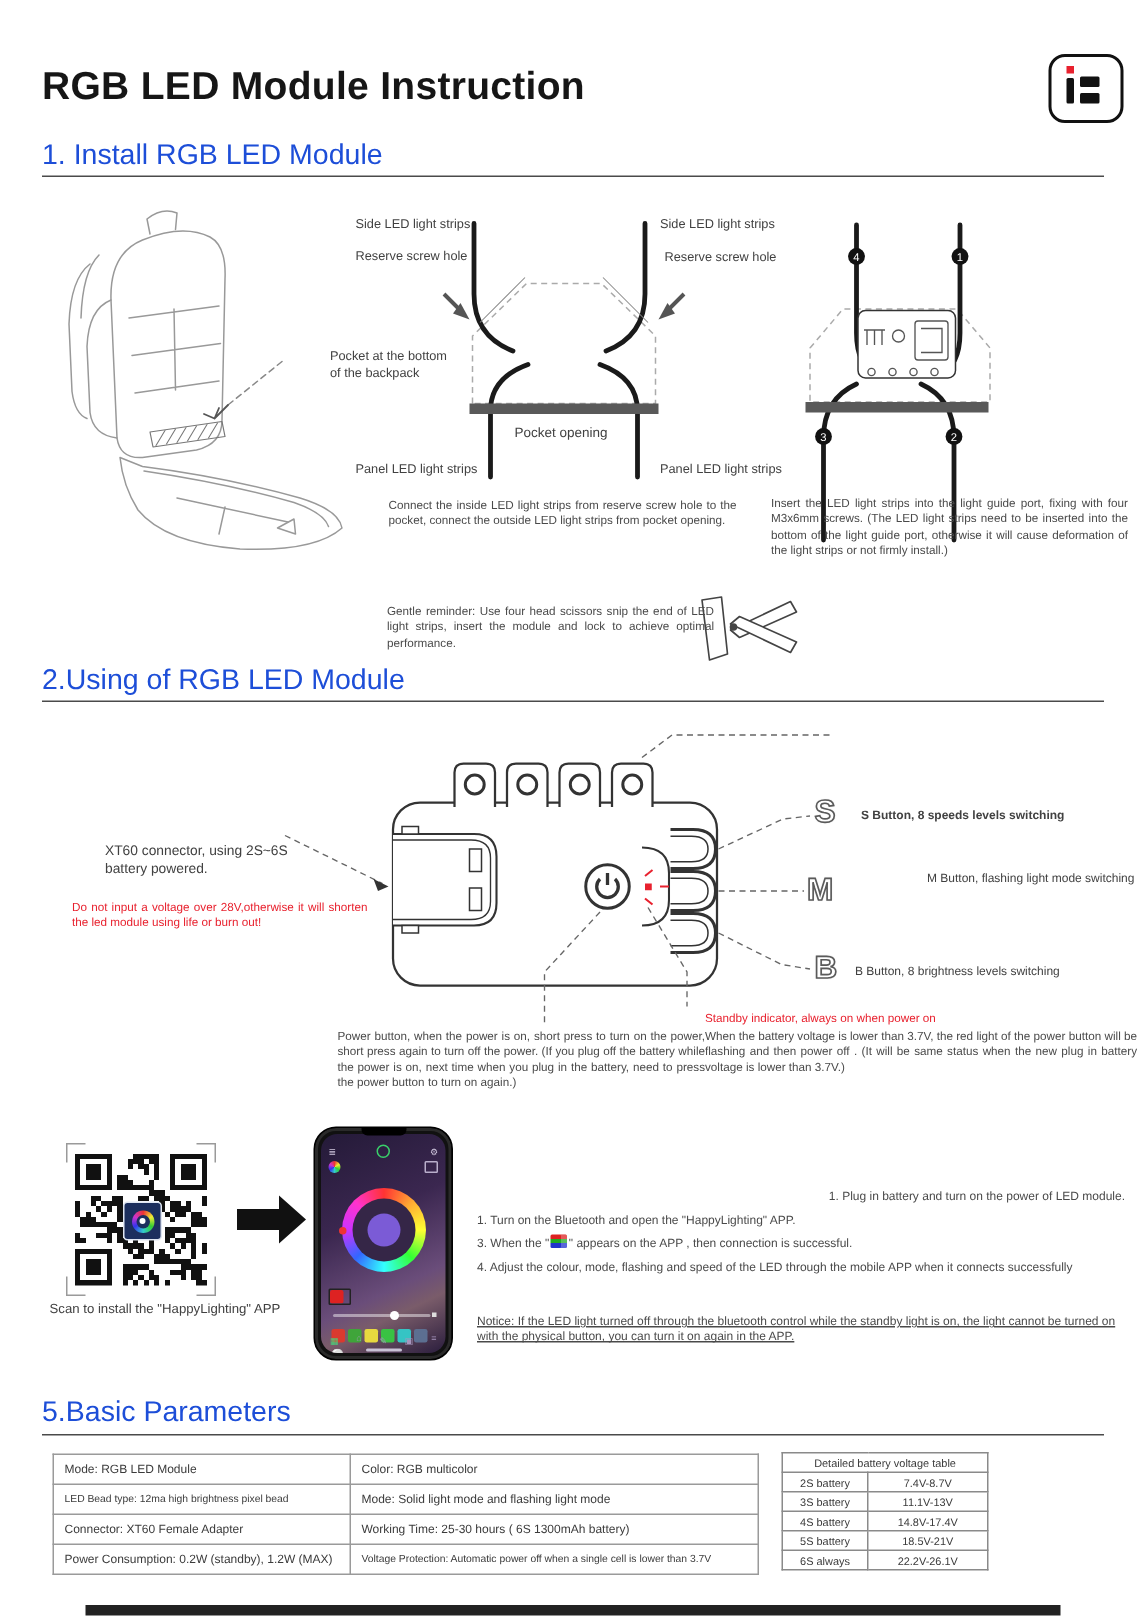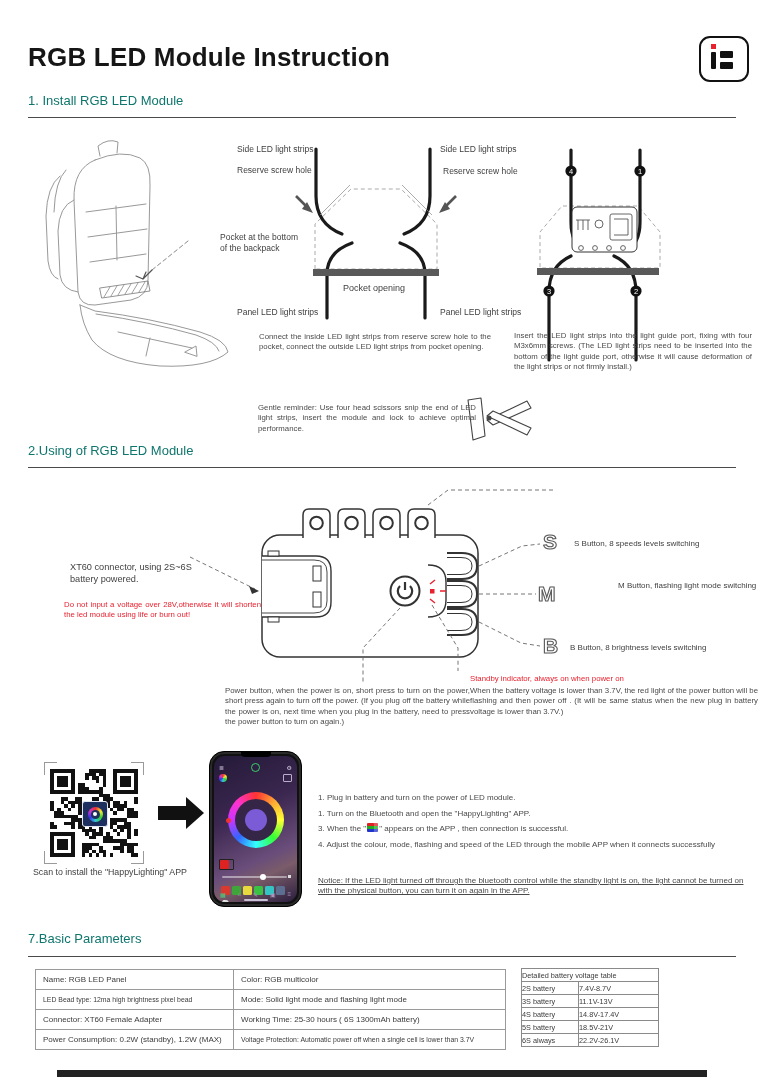--- a/index.html
+++ b/index.html
@@ -1,20 +1,20 @@
 <!DOCTYPE html>
 <html><head>
 <meta charset="utf-8">
 <style>
   html,body{margin:0;padding:0;background:#fff;}
   .page{position:relative;width:764px;height:1080px;background:#fff;overflow:hidden;
         font-family:"Liberation Sans",sans-serif;color:#3d3d3d;}
   .abs{position:absolute;}
   .h1{font-size:26px;font-weight:600;color:#161616;letter-spacing:.2px;}
-  .h2{font-size:13px;font-weight:500;color:#0f766e;}
+  .h2{font-size:19px;font-weight:500;color:#1d4ed8;}
   .rule{position:absolute;left:28px;width:708px;border-top:1.2px solid #4a4a4a;}
   .lbl{position:absolute;font-size:8.5px;color:#414141;line-height:1.25;white-space:pre-line;}
   .cap{position:absolute;font-size:7.8px;color:#4a4a4a;line-height:1.34;text-align:justify;}
   .red{color:#e8212e;}
   .letter{position:absolute;font-size:21px;font-weight:700;color:#fff;
           -webkit-text-stroke:1.1px #5a5a5a;text-shadow:0 0 1px #777;}
   svg.lineart{position:absolute;left:0;top:0;z-index:0;}
   .txt{position:absolute;z-index:2;}
 
   
@@ -72,21 +72,21 @@
   .app-mini-icon{display:inline-block;width:11px;height:9px;vertical-align:-1px;border-radius:1px;margin:0 1px;
      background:linear-gradient(#d22 0 33%,#2a2 33% 66%,#23c 66% 100%);
      box-shadow:inset -4px 0 0 rgba(255,255,255,.25);}
 
   
   .params-table{position:absolute;left:35px;top:969px;width:470px;border-collapse:collapse;table-layout:fixed;z-index:2;}
   .params-table td{border:1px solid #9a9a9a;height:19px;padding:0 7px;font-size:8px;color:#3b3b3b;
                    white-space:nowrap;overflow:hidden;}
   .params-table td.sm{font-size:6.9px;}
   .batt{position:absolute;left:521px;top:968px;width:137px;border-collapse:collapse;table-layout:fixed;z-index:2;}
-  .batt td,.batt th{border:1px solid #8a8a8a;height:12px;font-size:7.3px;font-weight:400;text-align:left;color:#3b3b3b;padding:0;}
+  .batt td,.batt th{border:1px solid #8a8a8a;height:12px;font-size:7.3px;font-weight:400;text-align:center;color:#3b3b3b;padding:0;}
   .footer-bar{position:absolute;left:57px;top:1070px;width:650px;height:7px;background:#222;}
 </style>
 </head>
 <body>
 
 <div class="page">
 
   <svg class="lineart" width="764" height="1080" viewBox="0 0 764 1080">
     <g fill="none" stroke="#999" stroke-width="1" stroke-linejoin="round" stroke-linecap="round">
       <path d="M95,160 Q122,149 140,158 Q151,164 150,186 L148,280 Q148,296 131,300 L95,305 Q80,306 78,292 L74,200 Q73,169 95,160 Z"></path>
@@ -244,28 +244,28 @@
   <div class="lbl txt" style="left:237px;top:307px;">Panel LED light strips</div>
   <div class="lbl txt" style="left:440px;top:307px;">Panel LED light strips</div>
   <div class="cap txt" style="left:259px;top:332px;width:232px;">Connect the inside LED light strips from reserve screw hole to the pocket, connect the outside LED light strips from pocket opening.</div>
   <div class="cap txt" style="left:514px;top:331px;width:238px;">Insert the LED light strips into the light guide port, fixing with four M3x6mm screws. (The LED light strips need to be inserted into the bottom of the light guide port, otherwise it will cause deformation of the light strips or not firmly install.)</div>
   <div class="cap txt" style="left:258px;top:403px;width:218px;">Gentle reminder:  Use four head scissors snip the end of LED light strips, insert the module and lock to achieve optimal performance.</div>
 
   <div class="txt h2 abs" style="left:28px;top:443px;">2.Using of RGB LED Module</div>
   <div class="rule" style="top:467px;"></div>
 
   <div class="letter txt" style="left:543px;top:530px;">S</div>
-  <div class="lbl txt" style="left:574px;top:539px;font-size:8px;">S Button, 8 speeds levels switching</div>
+  <div class="lbl txt" style="left:574px;top:539px;font-size:8px;font-weight:bold;">S Button, 8 speeds levels switching</div>
   <div class="letter txt" style="left:538px;top:582px;">M</div>
   <div class="lbl txt" style="left:570px;top:581px;font-size:8px;padding-left:48px;">M Button, flashing light mode switching</div>
   <div class="letter txt" style="left:543px;top:634px;">B</div>
   <div class="lbl txt" style="left:570px;top:643px;font-size:8px;">B Button, 8 brightness levels switching</div>
 
   <div class="lbl txt" style="left:70px;top:562px;width:142px;font-size:9.2px;">XT60 connector, using 2S~6S battery powered.</div>
-  <div class="cap red txt" style="left:48px;top:600px;width:197px;margin-left:16px;">Do not input a voltage over 28V,otherwise it will shorten the led module using life or burn out!</div>
+  <div class="cap red txt" style="left:48px;top:600px;width:197px;">Do not input a voltage over 28V,otherwise it will shorten the led module using life or burn out!</div>
   <div class="cap txt" style="left:225px;top:686px;width:245px;">Power button, when the power is on, short press to turn on the power, short press again to turn off the power. (If you plug off the battery while the power is on, next time when you plug in the battery, need to press the power button to turn on again.)</div>
   <div class="cap red txt" style="left:470px;top:674px;width:290px;text-align:left;">Standby indicator, always on when power on</div>
   <div class="cap txt" style="left:470px;top:686px;width:288px;">When the battery voltage is lower than 3.7V, the red light of the power button will be flashing and then power off . (It will be same status when the new plug in battery voltage is lower than 3.7V.)</div>
 
   <div class="qr-wrap">
     <div class="br tl"></div>
     <div class="br tr"></div>
     <div class="br bl"></div>
     <div class="br brc"></div>
     <svg id="qrsvg" style="position:absolute;left:6px;top:7px;" width="88" height="88" viewBox="0 0 25 25" shape-rendering="crispEdges">
@@ -510,39 +510,39 @@
         <span>⌂</span>
         <span>✎</span>
         <span>▣</span>
         <span>≡</span>
       </div>
       <div class="homebar"></div>
     </div>
     <div class="notch"></div>
   </div>
 
-  <div class="step" style="top:793px;">1. Plug in battery and turn on the power of LED module.</div>
+  <div class="step" style="top:793px;text-align:right;">1. Plug in battery and turn on the power of LED module.</div>
   <div class="step" style="top:809px;">1. Turn on the Bluetooth and open the "HappyLighting" APP.</div>
   <div class="step" style="top:823px;">
     <span>3. When the "</span><span class="app-mini-icon"></span><span>" appears on the APP , then connection is successful.</span>
   </div>
   <div class="step" style="top:840px;">4. Adjust the colour, mode, flashing and speed of the LED through the mobile APP when it connects successfully</div>
   <div class="step" style="top:876px;text-decoration:underline;">Notice: If the LED light turned off through the bluetooth control while the standby light is on, the light cannot be turned on with the physical button, you can turn it on again in the APP.</div>
 
-  <div class="txt h2 abs" style="left:28px;top:931px;">7.Basic Parameters</div>
+  <div class="txt h2 abs" style="left:28px;top:931px;">5.Basic Parameters</div>
   <div class="rule" style="top:956px;"></div>
 
   <table class="params-table">
     <colgroup>
         <col style="width:198px">
         <col style="width:272px">
       </colgroup>
     <tbody>
         <tr>
-      <td>Name:  RGB LED Panel</td>
+      <td>Mode:  RGB LED Module</td>
       <td>Color:  RGB multicolor</td>
     </tr>
     <tr>
       <td class="sm">LED Bead type:  12ma high brightness pixel bead</td>
       <td>Mode:  Solid light mode and flashing light mode</td>
     </tr>
     <tr>
       <td>Connector:  XT60 Female Adapter</td>
       <td>Working Time: 25-30 hours ( 6S 1300mAh battery)</td>
     </tr>

